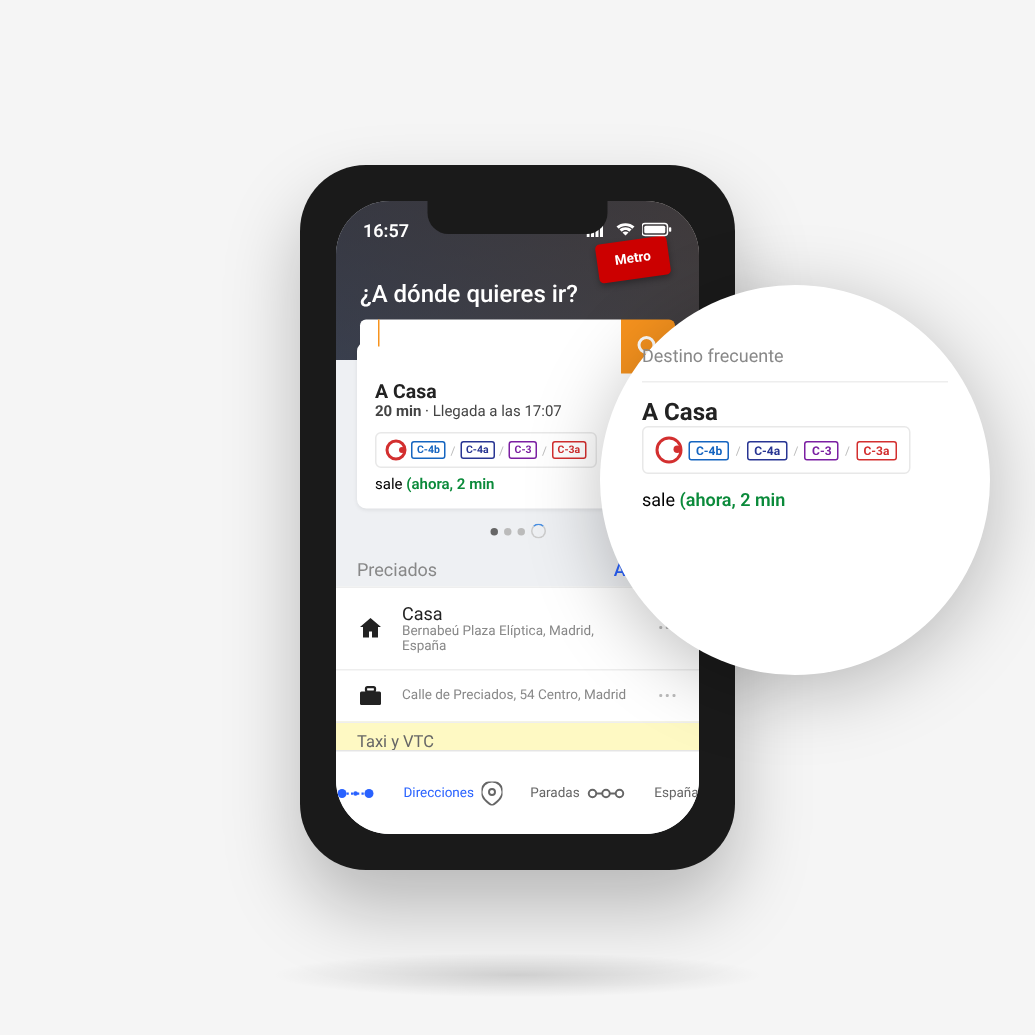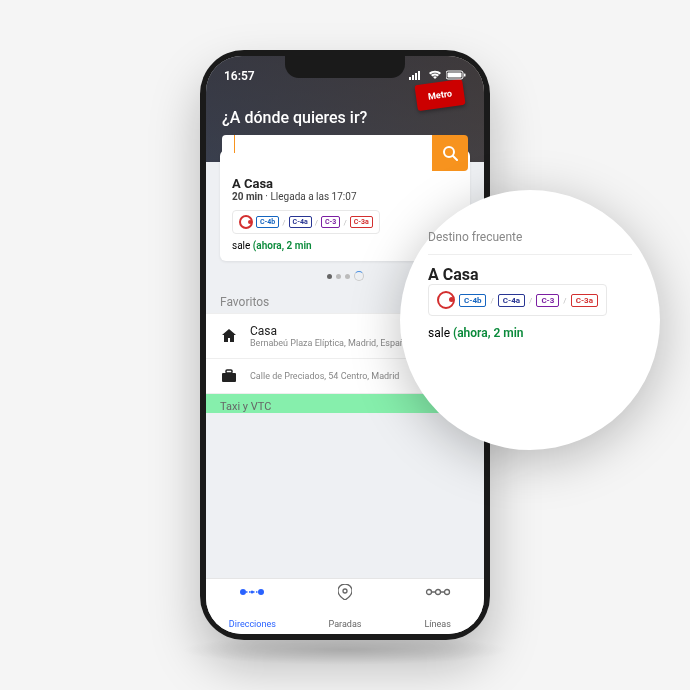--- a/index.html
+++ b/index.html
@@ -1,17 +1,17 @@
 <!DOCTYPE html>
 <html><head>
 <meta charset="utf-8">
 <style>
 *{box-sizing:border-box;margin:0;padding:0;font-family:-apple-system,BlinkMacSystemFont,"Segoe UI",Roboto,sans-serif}
 body{background:#f5f5f5;display:flex;align-items:center;justify-content:center;height:690px;width:690px;position:relative}
-.phone{width:290px;height:590px;background:#1a1a1a;border-radius:44px;padding:6px;position:relative;box-shadow:0 25px 50px rgba(0,0,0,0.25)}
+.phone{width:290px;height:470px;background:#1a1a1a;border-radius:44px;padding:24px;position:relative;box-shadow:0 25px 50px rgba(0,0,0,0.25)}
 .shadow{position:absolute;bottom:25px;left:50%;transform:translateX(-50%);width:330px;height:30px;background:radial-gradient(ellipse,rgba(0,0,0,0.15) 0%,transparent 70%);border-radius:50%;z-index:-1}
 .screen{width:100%;height:100%;background:#eef0f3;border-radius:36px;overflow:hidden;position:relative}
 .notch{position:absolute;top:0;left:50%;transform:translateX(-50%);width:120px;height:22px;background:#1a1a1a;border-radius:0 0 14px 14px;z-index:100}
 .status-bar{height:34px;display:flex;justify-content:space-between;align-items:center;padding:6px 18px 0;color:#fff;font-size:12px;font-weight:600;position:relative;z-index:50}
 .status-right{display:flex;gap:4px;align-items:center}
 .header{background:linear-gradient(rgba(40,40,50,0.7),rgba(40,40,50,0.5)),linear-gradient(45deg,#4a5568,#6b5b4a);height:140px;margin-top:-34px;padding-top:34px;position:relative}
 .header-row{display:flex;justify-content:space-between;padding:6px 16px;color:#fff}
 .city{font-size:13px;opacity:0.9}
 .burger{display:flex;flex-direction:column;gap:3px}
 .burger span{width:18px;height:2px;background:#fff;border-radius:1px}
@@ -42,23 +42,23 @@
 .spinner{width:10px;height:10px;border:1.5px solid #ccc;border-top-color:#4a90e2;border-radius:50%}
 .section-head{display:flex;justify-content:space-between;padding:4px 14px;font-size:12px}
 .sh-label{color:#888}
 .sh-action{color:#2962ff;font-weight:500}
 .fav-item{background:#fff;border-top:1px solid #eee;padding:10px 14px;display:flex;align-items:center;gap:12px}
 .fav-icon{width:18px;display:flex;justify-content:center}
 .fav-txt{flex:1}
 .fav-title{font-size:12px;font-weight:400;color:#222}
 .fav-sub{font-size:9px;color:#888}
 .dots3{color:#bbb;letter-spacing:1px;font-size:10px}
-.truncated{background:#86efac;border-top:1px solid #eee;padding:6px 14px 0;font-size:11px;color:#666}
+.truncated{background:#fef9c3;border-top:1px solid #eee;padding:6px 14px 0;font-size:11px;color:#666}
 .tabbar{position:absolute;bottom:0;left:0;right:0;height:56px;background:#fff;border-top:1px solid #e5e5e5;display:flex}
-.tab{flex:1;display:flex;flex-direction:column;align-items:center;justify-content:center;gap:19px;font-size:9px;color:#666}
+.tab{flex:1;display:flex;align-items:center;justify-content:center;gap:19px;font-size:9px;color:#666}
 .tab.active{color:#2962ff}
 .tab-ico{height:16px;display:flex;align-items:center}
 .magnify{position:absolute;top:190px;right:30px;width:260px;height:260px;background:#fff;border-radius:50%;box-shadow:0 10px 50px rgba(0,0,0,0.25);display:flex;flex-direction:column;padding:40px 28px;z-index:200}
 .m-label{font-size:12px;color:#888;margin-bottom:10px}
 .m-divider{height:1px;background:#eee;margin-bottom:10px}
 .m-title{font-size:16px;font-weight:700;color:#222}
 .m-sub{font-size:11px;color:#444;margin-bottom:10px}
 .m-chips{display:flex;gap:4px;align-items:center;border:1px solid #e8e8e8;border-radius:4px;padding:6px 8px;width:fit-content;margin-bottom:10px}
 .m-chip-circle{width:18px;height:18px;border:2.5px solid #d32f2f;border-radius:50%;position:relative}
 .m-chip-circle::after{content:'';position:absolute;width:5px;height:5px;background:#d32f2f;border-radius:50%;top:4px;right:-1px}
@@ -132,21 +132,21 @@
     </div>
 
     <div class="pager">
       <span class="dot active"></span>
         <span class="dot"></span>
         <span class="dot"></span>
         <span class="spinner"></span>
     </div>
 
     <div class="section-head">
-      <span class="sh-label">Favoritos</span>
+      <span class="sh-label">Preciados</span>
       <span class="sh-action">Agregar</span>
     </div>
 
     <div class="fav-item">
       <div class="fav-icon">
         <svg width="16" height="16" viewBox="0 0 16 16">
             <path d="M8 1L1 7h2v7h4v-4h2v4h4V7h2z" fill="#222"></path>
           </svg>
       </div>
       <div class="fav-txt">
@@ -195,21 +195,21 @@
       <div class="tab">
         <div class="tab-ico">
           <svg width="26" height="8" viewBox="0 0 26 8">
               <circle cx="4" cy="4" r="2.5" fill="none" stroke="#666" stroke-width="1.3"></circle>
               <line x1="6.5" y1="4" x2="10.5" y2="4" stroke="#666" stroke-width="1.3"></line>
               <circle cx="13" cy="4" r="2.5" fill="none" stroke="#666" stroke-width="1.3"></circle>
               <line x1="15.5" y1="4" x2="19.5" y2="4" stroke="#666" stroke-width="1.3"></line>
               <circle cx="22" cy="4" r="2.5" fill="none" stroke="#666" stroke-width="1.3"></circle>
             </svg>
         </div>
-        <span>Líneas</span>
+        <span>España</span>
       </div>
     </div>
 
   </div>
 </div>
 <div class="shadow"></div>
 
 <div class="magnify">
   <div class="m-label">Destino frecuente</div>
   <div class="m-divider"></div>

